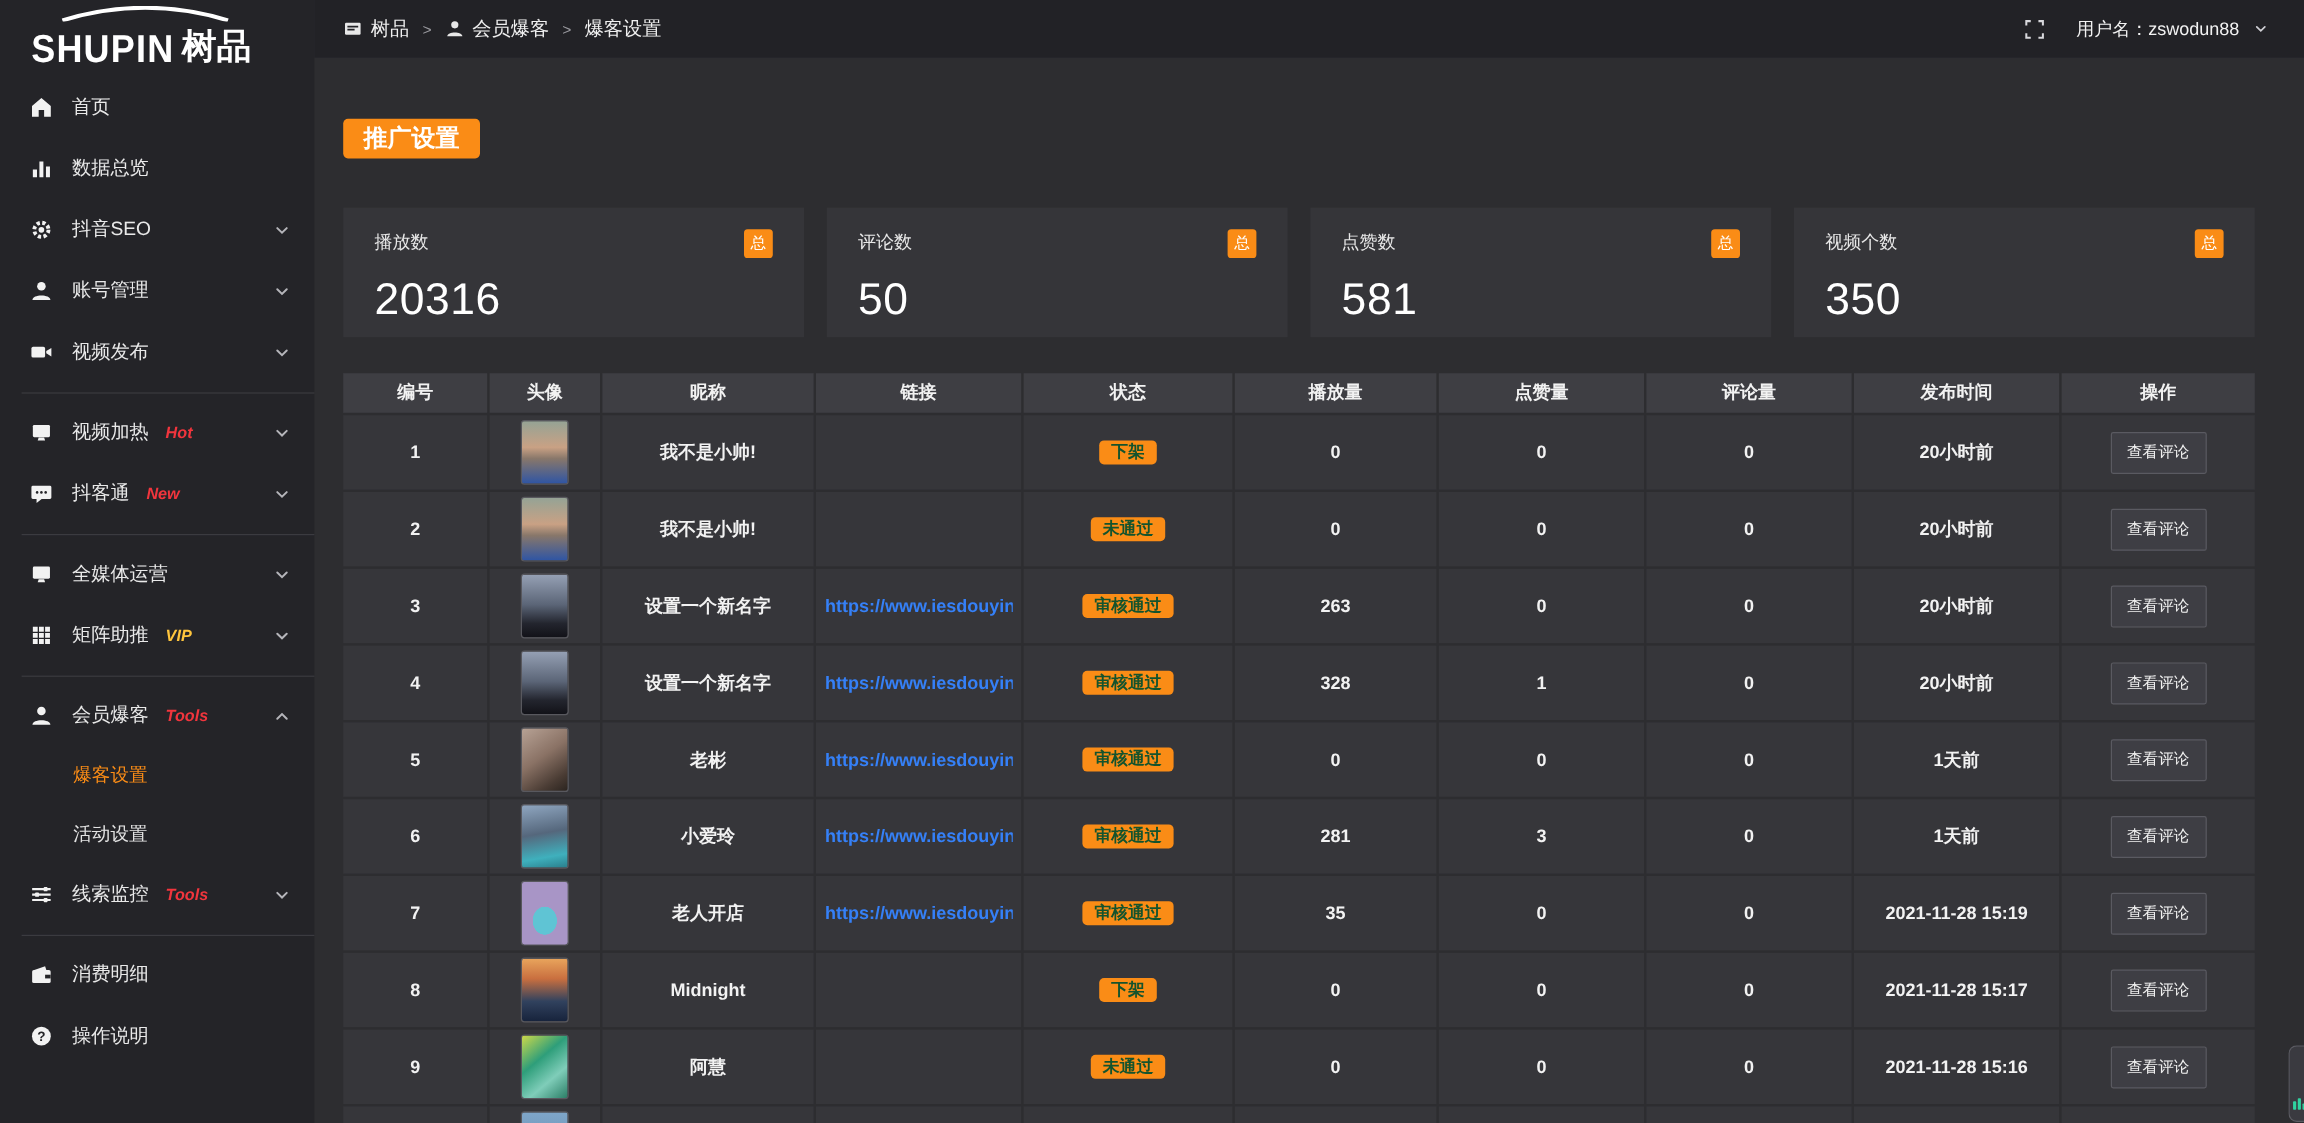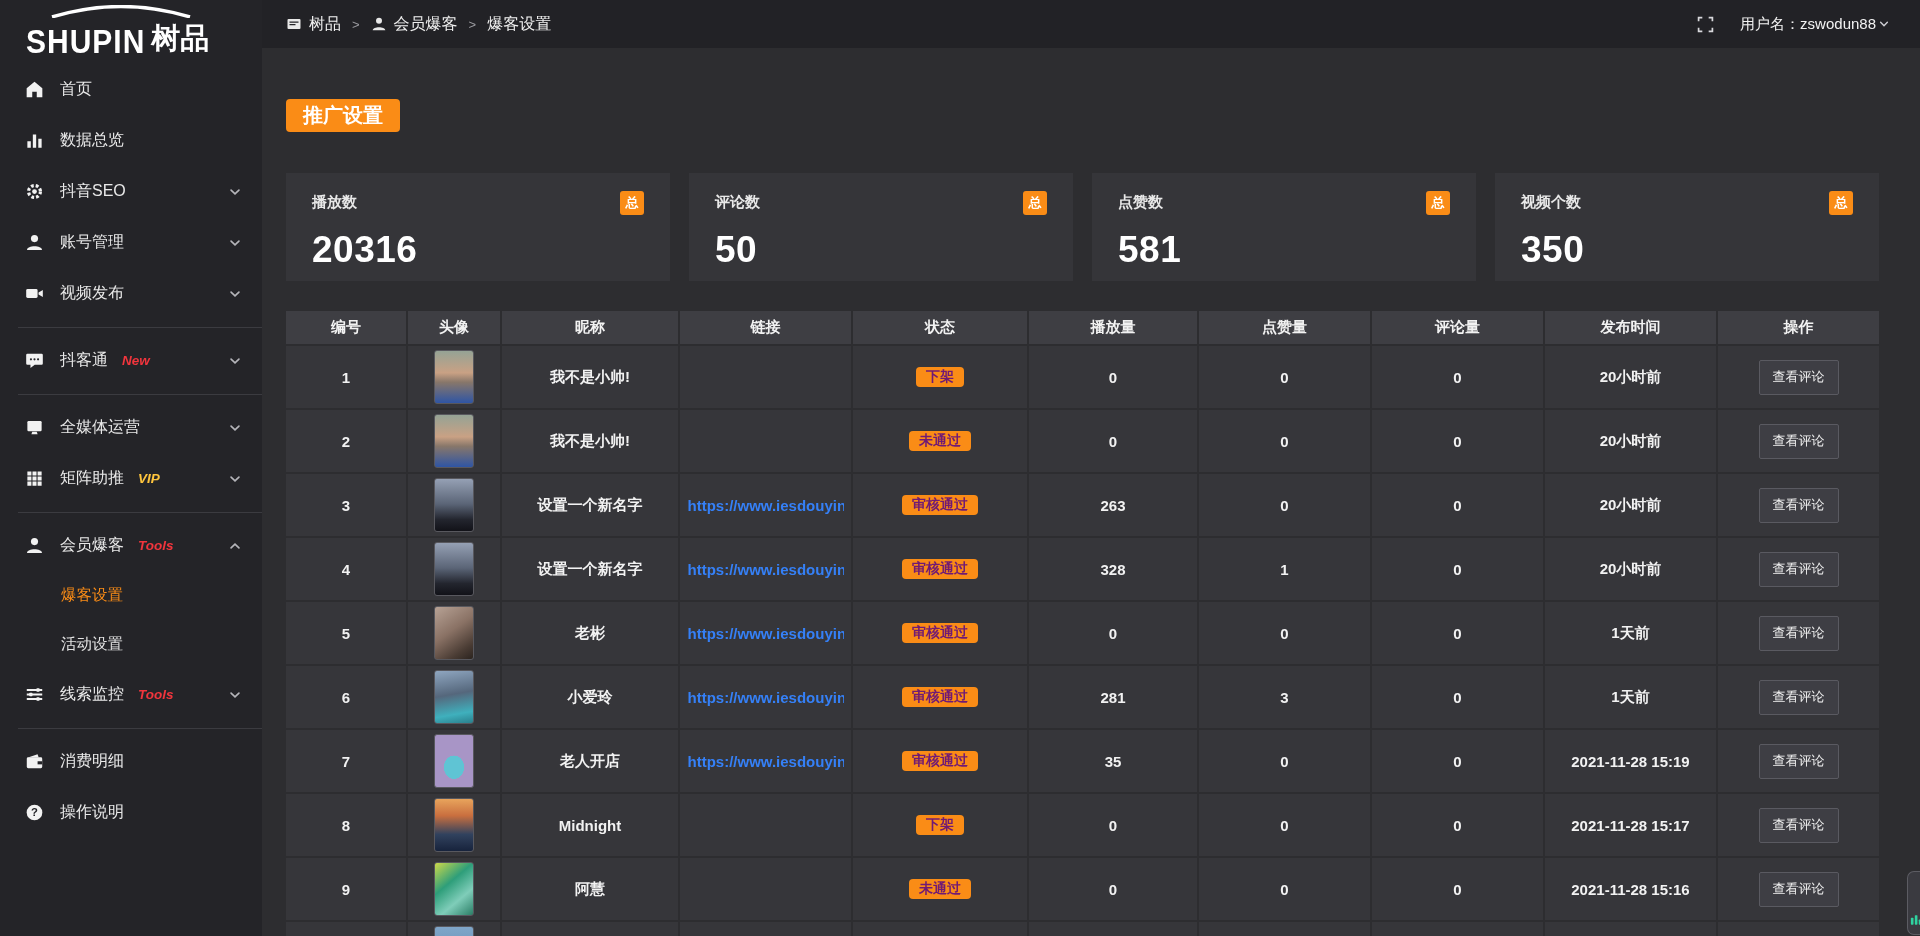--- a/index.html
+++ b/index.html
@@ -26,47 +26,47 @@
   .s-divider { height:1px; background:#3b3b40; margin:8px 0 7px 18px; }
 
   
   .topbar { position:absolute; left:262px; top:0; width:1658px; height:48px; background:#222226; display:flex; align-items:center; padding:0 30px 0 24px; }
   .crumbs { display:flex; align-items:center; gap:11px; font-size:16px; color:#f0f0f0; }
   .crumb { display:flex; align-items:center; gap:7px; cursor:pointer; }
   .crumb .icn { width:16px; height:16px; color:#e8e8e8; }
   .crumb-sep { color:#9a9a9f; font-size:13px; }
   .topbar-right { margin-left:auto; display:flex; align-items:center; gap:26px; }
   .fs-icn { width:17px; height:17px; color:#d8d8dc; cursor:pointer; }
-  .user-chip { display:flex; align-items:center; gap:2px; font-size:15px; color:#f2f2f2; cursor:pointer; }
+  .user-chip { display:flex; align-items:center; gap:12px; font-size:15px; color:#f2f2f2; cursor:pointer; }
   .user-chip .chev { width:12px; height:12px; color:#cfcfd4; }
 
   
   .content { position:absolute; left:262px; top:48px; width:1658px; height:888px; padding:51px 41px 0 24px; }
   .promo-btn { background:#fa8c16; color:#fff; font-size:20px; font-weight:bold; padding:0 17px; height:33px; border:none; border-radius:4px; cursor:pointer; font-family:inherit; }
 
-  .cards { display:flex; gap:19px; margin-top:41px;font-weight:bold; }
+  .cards { display:flex; gap:19px; margin-top:41px; }
   .card { flex:1; background:#353539; height:108px; padding:20px 26px; position:relative; }
   .card-label { font-size:15px; color:#e8e8e8; }
   .card-value { font-size:37px; color:#fff; margin-top:17px; letter-spacing:.5px; }
   .card-badge { position:absolute; top:18px; right:26px; background:#fa8c16; color:#fff; font-size:13px; width:24px; height:24px; display:flex; align-items:center; justify-content:center; border-radius:3px; }
 
   
   .tbl { margin-top:30px; display:grid; grid-template-columns:120px 92px 176px 171px 174px 168px 171px 171px 171px 1fr; gap:2px; }
   .th { background:#3e3e43; height:33px; display:flex; align-items:center; justify-content:center; font-size:15px; font-weight:bold; color:#f2f2f2; }
   .td { background:#36363a; height:62px; display:flex; align-items:center; justify-content:center; font-size:15px; font-weight:bold; color:#f2f2f2; overflow:hidden; }
   .avatar { width:40px; height:54px; border-radius:3px; border:1px solid #58585e; flex:none; }
   .av-boy-blue { background:linear-gradient(180deg,#95a395 0%,#c9a184 42%,#88776a 60%,#2f55a4 100%); }
   .av-night-sky { background:linear-gradient(180deg,#95a0b4 0%,#5b6577 48%,#23252e 78%,#121218 100%); }
   .av-man-face { background:linear-gradient(145deg,#b7a295 0%,#8a7265 45%,#4a3c34 80%,#2b241f 100%); }
   .av-woman-blue { background:linear-gradient(170deg,#8fa6c0 0%,#55677c 45%,#3fb0bd 80%,#2a7f8c 100%); }
   .av-purple-mascot { background:radial-gradient(ellipse 45% 38% at 50% 62%,#5fc4d4 0 58%,rgba(0,0,0,0) 60%),#a895c6; }
   .av-sunset { background:linear-gradient(180deg,#e8a45c 0%,#c96f3f 32%,#31425e 68%,#17233c 100%); }
   .av-green-paint { background:linear-gradient(140deg,#cdd94a 0%,#2e9e7a 38%,#7fcdb9 68%,#2b7e66 100%); }
   .av-blue-partial { background:linear-gradient(180deg,#7fa6c9 0%,#5b82a8 100%); }
-  .status-badge { background:#fa8c16; color:#701a75; border-radius:4px; padding:1px 10px; font-size:14px; font-weight:bold; white-space:nowrap; }
+  .status-badge { background:#fa8c16; color:#14532d; border-radius:4px; padding:1px 10px; font-size:14px; font-weight:bold; white-space:nowrap; }
   .link { color:#3580f7; font-weight:bold; white-space:nowrap; overflow:hidden; max-width:156px; cursor:pointer; text-decoration:none; }
   .btn-view { background:#3e3e44; border:1px solid #5a5a61; color:#f0f0f0; font-size:13px; font-weight:normal; padding:0 13px; height:35px; border-radius:2px; cursor:pointer; font-family:inherit; white-space:nowrap; }
 
   
   .float-widget { position:absolute; right:0; top:871px; width:13px; height:64px; background:#3a3a40; border:1px solid #5c5c63; border-right:none; border-radius:7px 0 0 7px; z-index:5; overflow:hidden; }
   .float-widget .gicn { position:absolute; left:2px; bottom:7px; width:14px; height:15px; color:#2fd3a0; }
 </style>
 </head>
 <body>
 
@@ -133,20 +133,35 @@
           </svg>
         </span>
         <span>视频发布</span>
         <span class="chev">
           <svg viewBox="0 0 16 16" width="100%" height="100%" fill="currentColor">
             <path fill="none" stroke="currentColor" stroke-width="1.9" stroke-linecap="round" d="m3.5 5.8 4.5 4.4 4.5-4.4"></path>
           </svg>
         </span>
       </div>
       <div class="s-divider"></div>
+      <div class="s-item">
+        <span class="icn">
+          <svg viewBox="0 0 16 16" width="100%" height="100%" fill="currentColor">
+            <rect x="2" y="2.6" width="12" height="8.6" rx="1"></rect>
+            <path d="M5.4 13.6h5.2l-.7-2.1H6.1Z"></path>
+          </svg>
+        </span>
+        <span>视频加热</span>
+        <span class="tag" style="color:#f1353d">Hot</span>
+        <span class="chev">
+          <svg viewBox="0 0 16 16" width="100%" height="100%" fill="currentColor">
+            <path fill="none" stroke="currentColor" stroke-width="1.9" stroke-linecap="round" d="m3.5 5.8 4.5 4.4 4.5-4.4"></path>
+          </svg>
+        </span>
+      </div>
       <div class="s-item">
         <span class="icn">
           <svg viewBox="0 0 16 16" width="100%" height="100%" fill="currentColor">
             <path d="M2 2.4h12a1 1 0 0 1 1 1v7.2a1 1 0 0 1-1 1H8.2L4.6 14.4v-2.8H2a1 1 0 0 1-1-1V3.4a1 1 0 0 1 1-1Z"></path>
             <circle cx="5" cy="7" r=".9" fill="#242428"></circle>
             <circle cx="8" cy="7" r=".9" fill="#242428"></circle>
             <circle cx="11" cy="7" r=".9" fill="#242428"></circle>
           </svg>
         </span>
         <span>抖客通</span>

